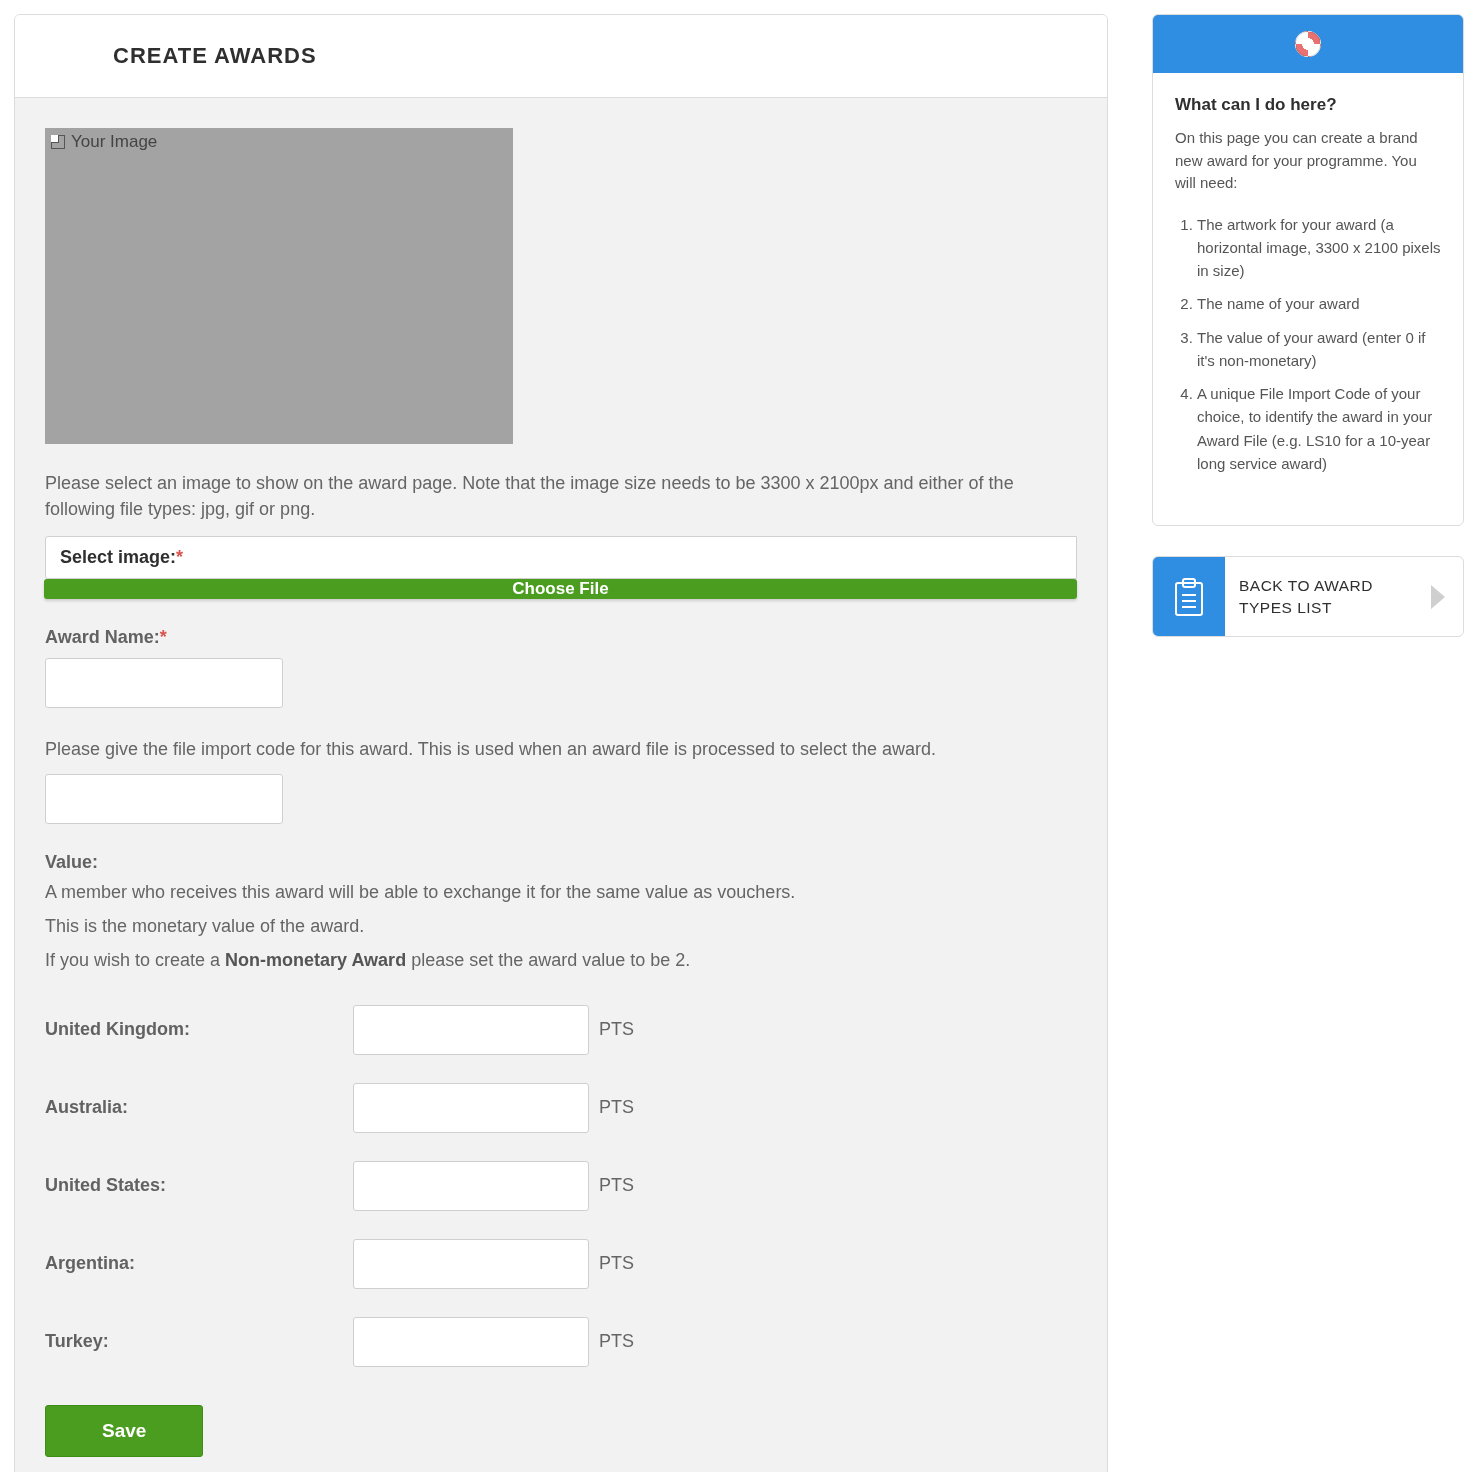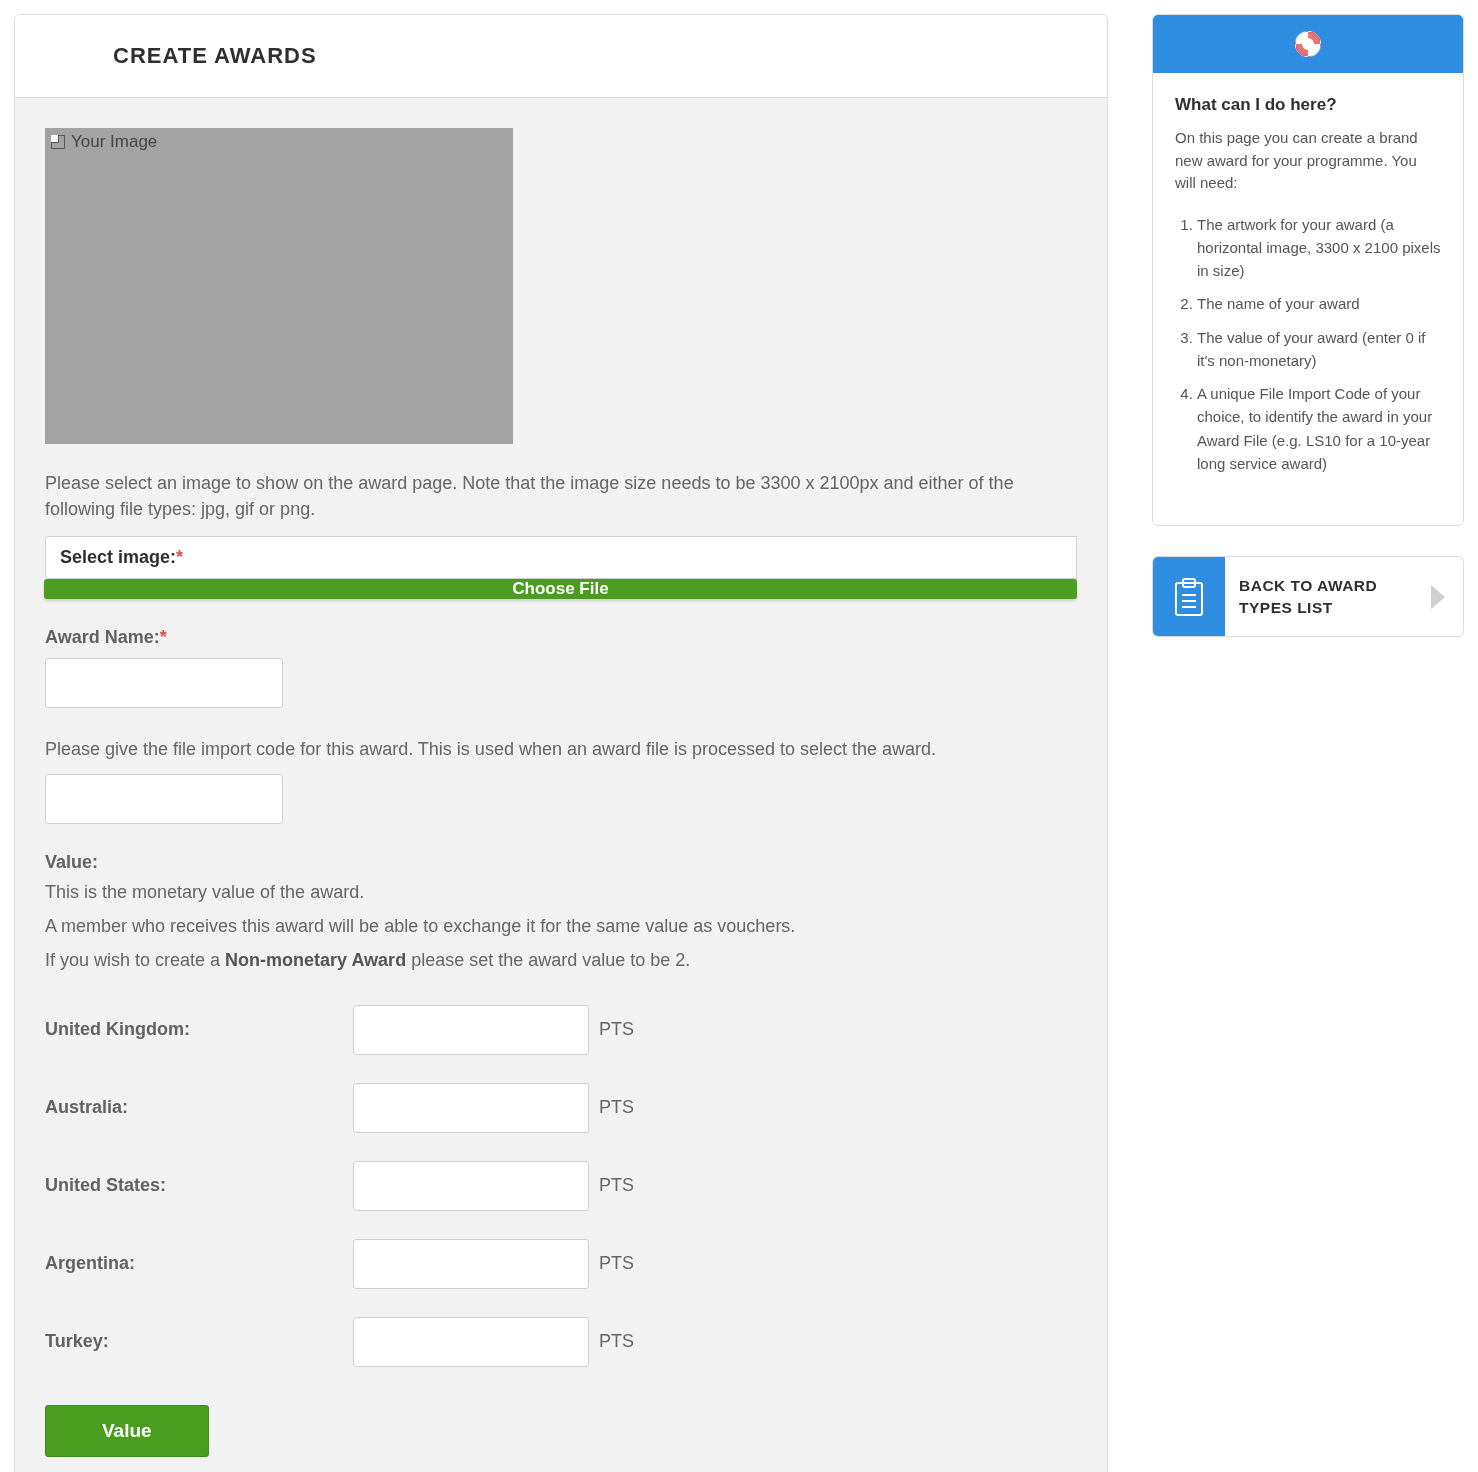--- a/index.html
+++ b/index.html
@@ -37,21 +37,21 @@
   .life-ring { width: 26px; height: 26px; border-radius: 50%; border: 5px solid #fff; background: #fff; position: relative; box-shadow: 0 0 0 1px rgba(0,0,0,.1) inset; }
   .life-ring::before { content: ""; position: absolute; inset: -5px; border-radius: 50%; background: conic-gradient(#e87171 0 25%, #fff 25% 50%, #e87171 50% 75%, #fff 75% 100%); -webkit-mask: radial-gradient(circle, transparent 6px, #000 6px); mask: radial-gradient(circle, transparent 6px, #000 6px); border: 1px solid rgba(0,0,0,.15); }
   .help-body { padding: 22px 22px 40px 22px; font-size: 15px; color: #444; }
   .help-body h3 { font-size: 17px; font-weight: 800; color: #2f2f2f; margin-bottom: 12px; }
   .help-body p { line-height: 1.5; color: #555; margin-bottom: 18px; }
   .help-body ol { padding-left: 22px; }
   .help-body li { line-height: 1.55; color: #555; margin-bottom: 10px; }
 
   .back-panel { border: 1px solid #dcdcdc; border-radius: 6px; display: flex; align-items: stretch; overflow: hidden; cursor: pointer; background: #fff; }
   .back-icon { width: 72px; background: #2f8ee2; display: flex; align-items: center; justify-content: center; }
-  .back-text { flex: 1; padding: 18px 14px; font-size: 15.5px; font-weight: 700; letter-spacing: .5px; color: #2f2f2f; line-height: 1.4; }
+  .back-text { flex: 1; padding: 18px 14px; font-size: 15.5px; font-weight: 400; letter-spacing: .5px; color: #2f2f2f; line-height: 1.4; }
   .back-chevron { width: 50px; display: flex; align-items: center; justify-content: center; }
 </style>
 </head>
 <body>
 
 <div class="wrap">
   <div class="main-panel">
     <div class="main-header">
       <h1>CREATE AWARDS</h1>
     </div>
@@ -80,22 +80,22 @@
         <input type="text" class="text-input" value="" style="">
       </div>
 
       <div class="field-block">
         <p class="desc">Please give the file import code for this award. This is used when an award file is processed to select the award.</p>
         <input type="text" class="text-input" value="" style="">
       </div>
 
       <div class="field-block">
         <div class="field-label">Value:</div>
+        <p class="desc">A member who receives this award will be able to exchange it for the same value as vouchers.</p>
         <p class="desc">This is the monetary value of the award.</p>
-        <p class="desc">A member who receives this award will be able to exchange it for the same value as vouchers.</p>
         <p class="desc">
           <span>If you wish to create a </span><strong>Non-monetary Award</strong><span> please set the award value to be 2.</span>
         </p>
       </div>
 
       <div class="value-rows">
           <div class="value-row">
             <div class="value-name">United Kingdom:</div>
             <input type="text" class="value-input" style="">
             <span class="value-unit">PTS</span>
@@ -115,21 +115,21 @@
             <input type="text" class="value-input" style="">
             <span class="value-unit">PTS</span>
           </div>
           <div class="value-row">
             <div class="value-name">Turkey:</div>
             <input type="text" class="value-input" style="">
             <span class="value-unit">PTS</span>
           </div>
         </div>
 
-      <button class="save-btn">Value</button>
+      <button class="save-btn">Save</button>
     </div>
   </div>
 
   <div class="side">
     <div class="help-panel">
       <div class="help-head">
         <span class="life-ring"></span>
       </div>
       <div class="help-body">
         <h3>What can I do here?</h3>

